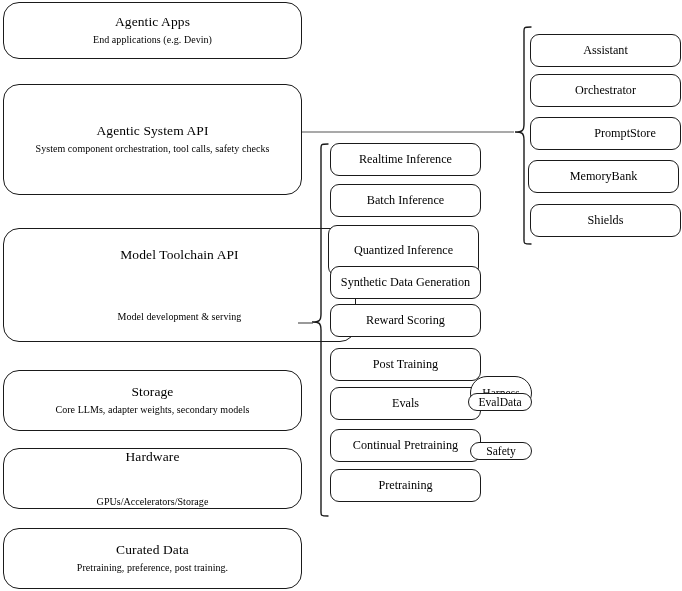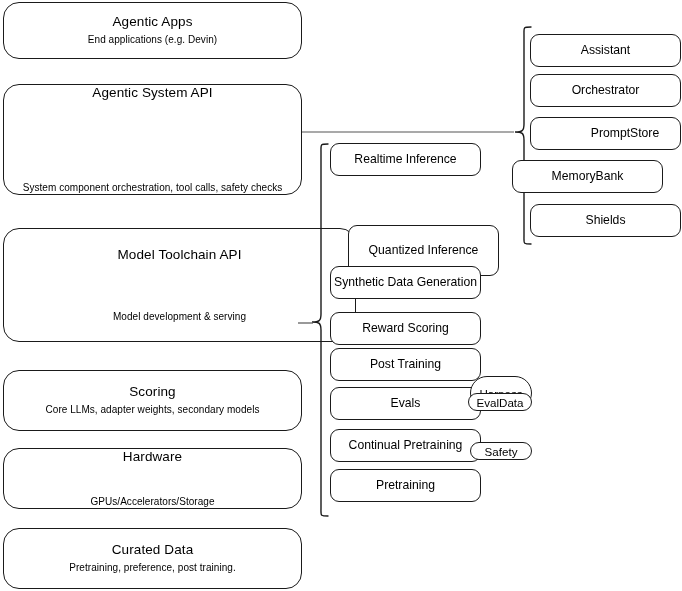--- a/index.html
+++ b/index.html
@@ -11,20 +11,21 @@
   body {
     font-family: "Liberation Sans", sans-serif;
     -webkit-font-smoothing: antialiased;
   }
   #canvas {
     position: relative;
     width: 682px;
     height: 591px;
     background: #ffffff;
     overflow: hidden;
+    font-family: Liberation Serif, serif;
   }
 
   
   .box {
     position: absolute;
     box-sizing: border-box;
     border: 1.4px solid #1a1a1a;
     background: #ffffff;
     border-radius: 14px;
     display: flex;
@@ -81,32 +82,32 @@
 </head>
 <body>
 
 <div id="canvas">
 
   <div class="box layer" style="left:3px; top:2px; width:299px; height:57px;">
     <div class="title">Agentic Apps</div>
     <div class="subtitle">End applications (e.g. Devin)</div>
   </div>
 
-  <div class="box layer" style="left:3px; top:84px; width:299px; height:111px;justify-content:space-between;">
+  <div class="box layer" style="left:3px; top:84px; width:299px; height:111px;">
     <div class="title">Agentic System API</div>
     <div class="subtitle">System component orchestration, tool calls, safety checks</div>
   </div>
 
   <div class="box layer" style="left:3px; top:228px; width:353px; height:114px;gap:44px;">
     <div class="title">Model Toolchain API</div>
     <div class="subtitle">Model development &amp; serving</div>
   </div>
 
   <div class="box layer" style="left:3px; top:370px; width:299px; height:61px;">
-    <div class="title">Scoring</div>
+    <div class="title">Storage</div>
     <div class="subtitle">Core LLMs, adapter weights, secondary models</div>
   </div>
 
   <div class="box layer" style="left:3px; top:448px; width:299px; height:61px;justify-content:space-between;">
     <div class="title">Hardware</div>
     <div class="subtitle">GPUs/Accelerators/Storage</div>
   </div>
 
   <div class="box layer" style="left:3px; top:528px; width:299px; height:61px;">
     <div class="title">Curated Data</div>
@@ -139,27 +140,30 @@
 
   <div class="conn" style="left:296px; top:316px; width:20px; height:14px;">
     <svg width="20" height="14" viewBox="0 0 20 14">
       <path d="M 2,7 L 17,7" fill="none" stroke="#555555" stroke-width="1.2"></path>
     </svg>
   </div>
 
   <div class="box cap" style="left:330px; top:143px; width:151px; height:33px;">
     <span>Realtime Inference</span>
   </div>
-  <div class="box cap" style="left:348px; top:225px; width:151px; height:51px;text-align:center;">
+  <div class="box cap" style="left:330px; top:184px; width:151px; height:33px;">
+    <span>Batch Inference</span>
+  </div>
+  <div class="box cap" style="left:328px; top:225px; width:151px; height:51px;text-align:center;">
     <span>Quantized Inference</span>
   </div>
   <div class="box cap" style="left:330px; top:266px; width:151px; height:33px;">
     <span>Synthetic Data Generation</span>
   </div>
-  <div class="box cap" style="left:330px; top:312px; width:151px; height:33px;">
+  <div class="box cap" style="left:330px; top:304px; width:151px; height:33px;">
     <span>Reward Scoring</span>
   </div>
   <div class="box cap" style="left:330px; top:348px; width:151px; height:33px;">
     <span>Post Training</span>
   </div>
   <div class="box cap" style="left:330px; top:387px; width:151px; height:33px;">
     <span>Evals</span>
   </div>
   <div class="box cap" style="left:330px; top:429px; width:151px; height:33px;">
     <span>Continual Pretraining</span>
@@ -180,20 +184,20 @@
 
   <div class="box cap" style="left:530px; top:34px; width:151px; height:33px;">
     <span>Assistant</span>
   </div>
   <div class="box cap" style="left:530px; top:74px; width:151px; height:33px;">
     <span>Orchestrator</span>
   </div>
   <div class="box cap" style="left:530px; top:117px; width:151px; height:33px;padding-left:39px;">
     <span>PromptStore</span>
   </div>
-  <div class="box cap" style="left:512px; top:160px; width:151px; height:33px;">
+  <div class="box cap" style="left:528px; top:160px; width:151px; height:33px;">
     <span>MemoryBank</span>
   </div>
   <div class="box cap" style="left:530px; top:204px; width:151px; height:33px;">
     <span>Shields</span>
   </div>
 
 </div>
 
 </body></html>

